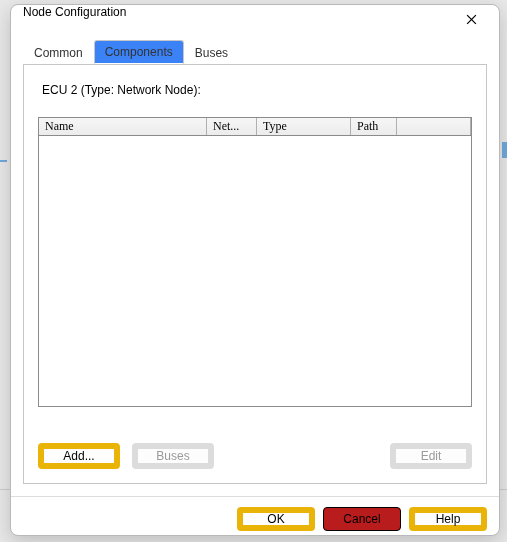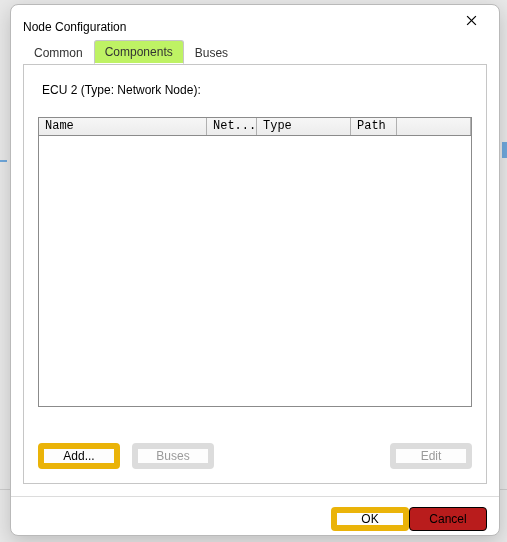--- a/index.html
+++ b/index.html
@@ -18,21 +18,21 @@
     background: #ffffff;
     border: 1px solid #b9b9b9;
     border-radius: 8px;
     box-shadow: 0 6px 20px rgba(0,0,0,0.18);
     display: flex;
     flex-direction: column;
   }
   .titlebar {
     height: 32px;
     display: flex;
-    align-items: flex-end;
+    align-items: flex-start;
     padding: 0 10px 0 12px;
     border-top-left-radius: 8px;
     border-top-right-radius: 8px;
   }
   .titlebar .title {
     flex: 1;
     font-size: 12px;
     color: #000;
   }
   .close-btn {
@@ -57,21 +57,21 @@
     padding: 4px 10px 4px 10px;
     font-size: 12px;
     color: #333;
     border: 1px solid transparent;
     border-bottom: none;
     position: relative;
     top: 0;
     cursor: default;
   }
   .tab.active {
-    background: #bef264;
+    background: #3b82f6;
     border: 1px solid #c6c6c6;
     border-bottom: 1px solid #fff;
     border-top-left-radius: 3px;
     border-top-right-radius: 3px;
     z-index: 2;
   }
   .tabpanel {
     border: 1px solid #c6c6c6;
     flex: 1;
     padding: 14px 14px 14px 14px;
@@ -98,20 +98,21 @@
     border-bottom: 1px solid #8b8b8b;
     font-family: "Courier New", monospace;
     font-size: 12px;
   }
   .grid-header .col {
     border-right: 1px solid #b0b0b0;
     padding: 1px 12px 0 6px;
     overflow: hidden;
     white-space: nowrap;
     color: #000;
+    font-family: Liberation Serif, serif;
   }
   .col-name { width: 168px; }
   .col-net  { width: 50px; }
   .col-type { width: 94px; }
   .col-path { width: 46px; }
   .col-fill { flex:1; border-right:none; }
   .grid-body { flex:1; background:#fff; }
   .row-buttons {
     display: flex;
     gap: 12px;
@@ -134,21 +135,21 @@
   }
   .btn.disabled {
     color: #9a9a9a;
     border-color: #dcdcdc;
   }
   .bottom-bar {
     border-top: 1px solid #dcdcdc;
     padding: 10px 12px 4px 12px;
     display: flex;
     justify-content: flex-end;
-    gap: 0;
+    gap: 8px;
   }
   .bottom-bar .btn { min-width: 78px; height: 24px; }
   .btn.primary {
     background: #b91c1c;
     border: 1px solid #000000;
   }
   
   .bgstrip1 { position:absolute; left:0; top:160px; width:7px; height:2px; background:#6fa8dc; }
   .bgstrip2 { position:absolute; right:0; top:142px; width:5px; height:16px; background:#6fa8dc; }
   .bgline { position:absolute; left:0; right:0; top:489px; height:1px; background:#cccccc; }
@@ -202,15 +203,16 @@
         <button class="btn disabled">Edit</button>
       </div>
 
     </div>
 
   </div>
 
   <div class="bottom-bar">
     <button class="btn">OK</button>
     <button class="btn primary">Cancel</button>
+    <button class="btn">Help</button>
   </div>
 
 </div>
 
 </body></html>

